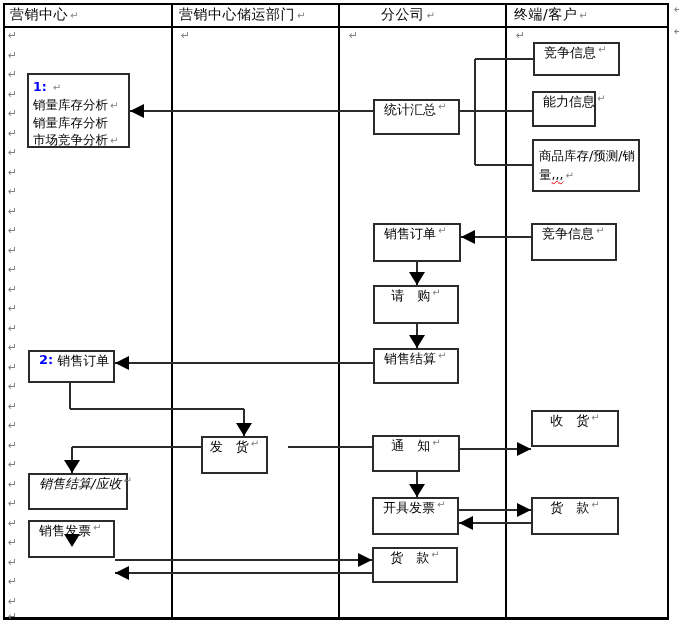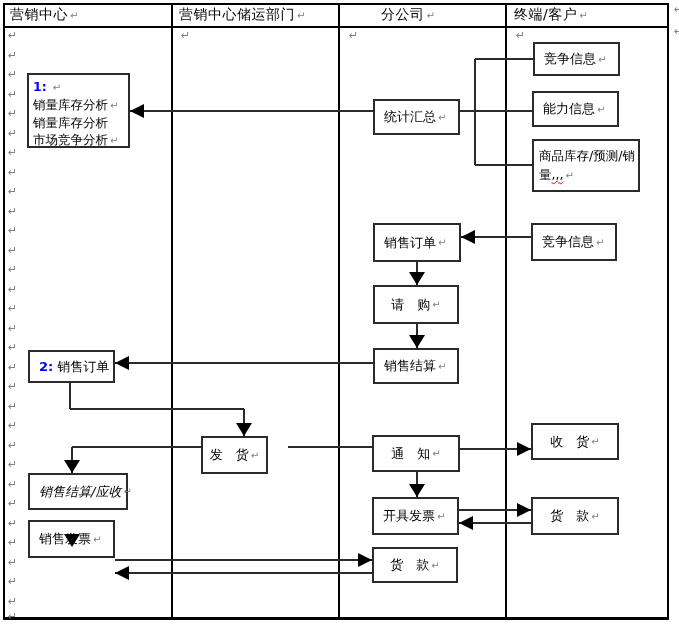--- a/index.html
+++ b/index.html
@@ -17,21 +17,21 @@
   .pilcrow{position:absolute;color:#808080;font-size:11px;line-height:11px;white-space:pre;}
   .pm{color:#808080;font-size:10px;margin-left:2px;}
   
   .cl{position:absolute;background:#2b2b2b;}
   .ah{position:absolute;width:0;height:0;}
   .ah.down{border-left:8px solid transparent;border-right:8px solid transparent;border-top:13px solid #000;}
   .ah.left{border-top:7px solid transparent;border-bottom:7px solid transparent;border-right:14px solid #000;}
   .ah.right{border-top:7px solid transparent;border-bottom:7px solid transparent;border-left:14px solid #000;}
   
   .fbox{position:absolute;background:#fff;border:2px solid #2b2b2b;box-sizing:border-box;
-    font-size:13px;display:flex;align-items:center;padding-left:9px;white-space:pre;}
+    font-size:13px;display:flex;padding-left:9px;white-space:pre;}
   .fbox.center{justify-content:center;padding-left:0;}
   .fbox.multi{display:block;padding:3px 2px 2px 4px;font-size:12.5px;line-height:17px;}
   .num{color:#0000ff;font-weight:bold;margin-right:4px;}
   .squiggle{text-decoration-line:underline;text-decoration-style:wavy;text-decoration-color:#ff0000;text-decoration-thickness:1px;}
 </style>
 </head>
 <body>
 
 <div id="canvas">
   <div class="frame"></div>
@@ -66,30 +66,30 @@
       <div class="cl" style="left: 416px; top: 472px; width: 2px; height: 25px;"></div>
       <div class="cl" style="left: 459px; top: 509px; width: 72px; height: 2px;"></div>
       <div class="cl" style="left: 459px; top: 522px; width: 72px; height: 2px;"></div>
       <div class="cl" style="left: 115px; top: 559px; width: 257px; height: 2px;"></div>
       <div class="cl" style="left: 115px; top: 572px; width: 257px; height: 2px;"></div>
     </div>
   <div id="layer-boxes">
       <div class="fbox multi" style="left: 27px; top: 73px; width: 103px; height: 75px;"><div><span class="num">1:</span><span class="pm">↵</span></div><div><span>销量库存分析</span><span class="pm">↵</span></div><div><span>销量库存分析</span></div><div><span>市场竞争分析</span><span class="pm">↵</span></div></div>
       <div class="fbox" style="left: 373px; top: 99px; width: 87px; height: 36px;"><span>统计汇总</span><span class="pm">↵</span></div>
       <div class="fbox" style="left: 533px; top: 42px; width: 87px; height: 34px;"><span>竞争信息</span><span class="pm">↵</span></div>
-      <div class="fbox" style="left: 532px; top: 91px; width: 87px; height: 36px;"><span>能力信息</span><span class="pm">↵</span></div>
+      <div class="fbox" style="left: 532px; top: 91px; width: 64px; height: 36px;"><span>能力信息</span><span class="pm">↵</span></div>
       <div class="fbox" style="left: 532px; top: 139px; width: 108px; height: 53px; display: block; padding: 5px 2px 2px 5px; font-size: 12.5px; line-height: 19px; white-space: normal;"><span>商品库存/预测/销量</span><span class="squiggle">,,,</span><span class="pm">↵</span></div>
       <div class="fbox" style="left: 373px; top: 223px; width: 88px; height: 39px;"><span>销售订单</span><span class="pm">↵</span></div>
       <div class="fbox" style="left: 531px; top: 223px; width: 86px; height: 38px;"><span>竞争信息</span><span class="pm">↵</span></div>
       <div class="fbox center" style="left: 373px; top: 285px; width: 86px; height: 39px;"><span>请　购</span><span class="pm">↵</span></div>
       <div class="fbox" style="left: 373px; top: 348px; width: 86px; height: 36px;"><span>销售结算</span><span class="pm">↵</span></div>
       <div class="fbox" style="left: 28px; top: 350px; width: 87px; height: 33px;"><span class="num">2:</span><span>销售订单</span></div>
       <div class="fbox center" style="left: 201px; top: 436px; width: 67px; height: 38px;"><span>发　货</span><span class="pm">↵</span></div>
       <div class="fbox center" style="left: 372px; top: 435px; width: 88px; height: 37px;"><span>通　知</span><span class="pm">↵</span></div>
-      <div class="fbox center" style="left: 531px; top: 423px; width: 88px; height: 37px;"><span>收　货</span><span class="pm">↵</span></div>
+      <div class="fbox center" style="left: 531px; top: 410px; width: 88px; height: 37px;"><span>收　货</span><span class="pm">↵</span></div>
       <div class="fbox" style="left: 372px; top: 497px; width: 87px; height: 38px;"><span>开具发票</span><span class="pm">↵</span></div>
       <div class="fbox center" style="left: 531px; top: 497px; width: 88px; height: 38px;"><span>货　款</span><span class="pm">↵</span></div>
       <div class="fbox" style="left: 28px; top: 473px; width: 100px; height: 37px; font-style: italic;"><span>销售结算/应收</span><span class="pm">↵</span></div>
       <div class="fbox" style="left: 28px; top: 520px; width: 87px; height: 38px;"><span>销售发票</span><span class="pm">↵</span></div>
       <div class="fbox center" style="left: 372px; top: 547px; width: 86px; height: 36px;"><span>货　款</span><span class="pm">↵</span></div>
     </div>
   <div id="layer-arrows">
       <div class="ah left" style="left: 130px; top: 104px;"></div>
       <div class="ah left" style="left: 461px; top: 230px;"></div>
       <div class="ah down" style="left: 409px; top: 272px;"></div>

